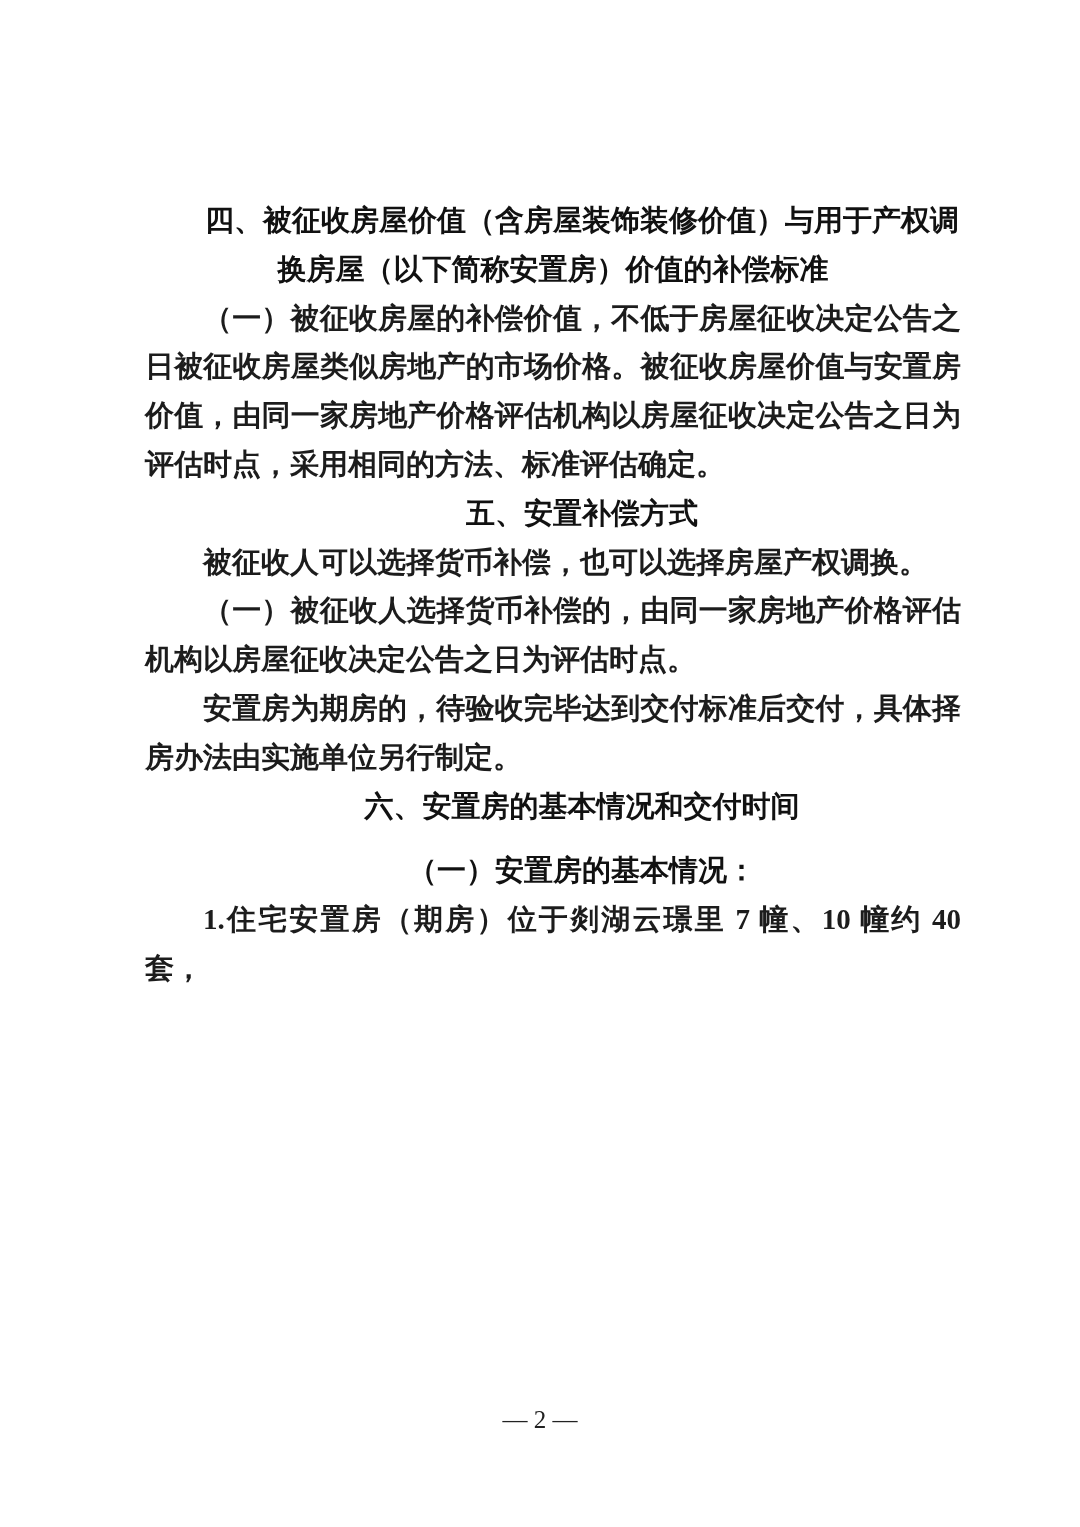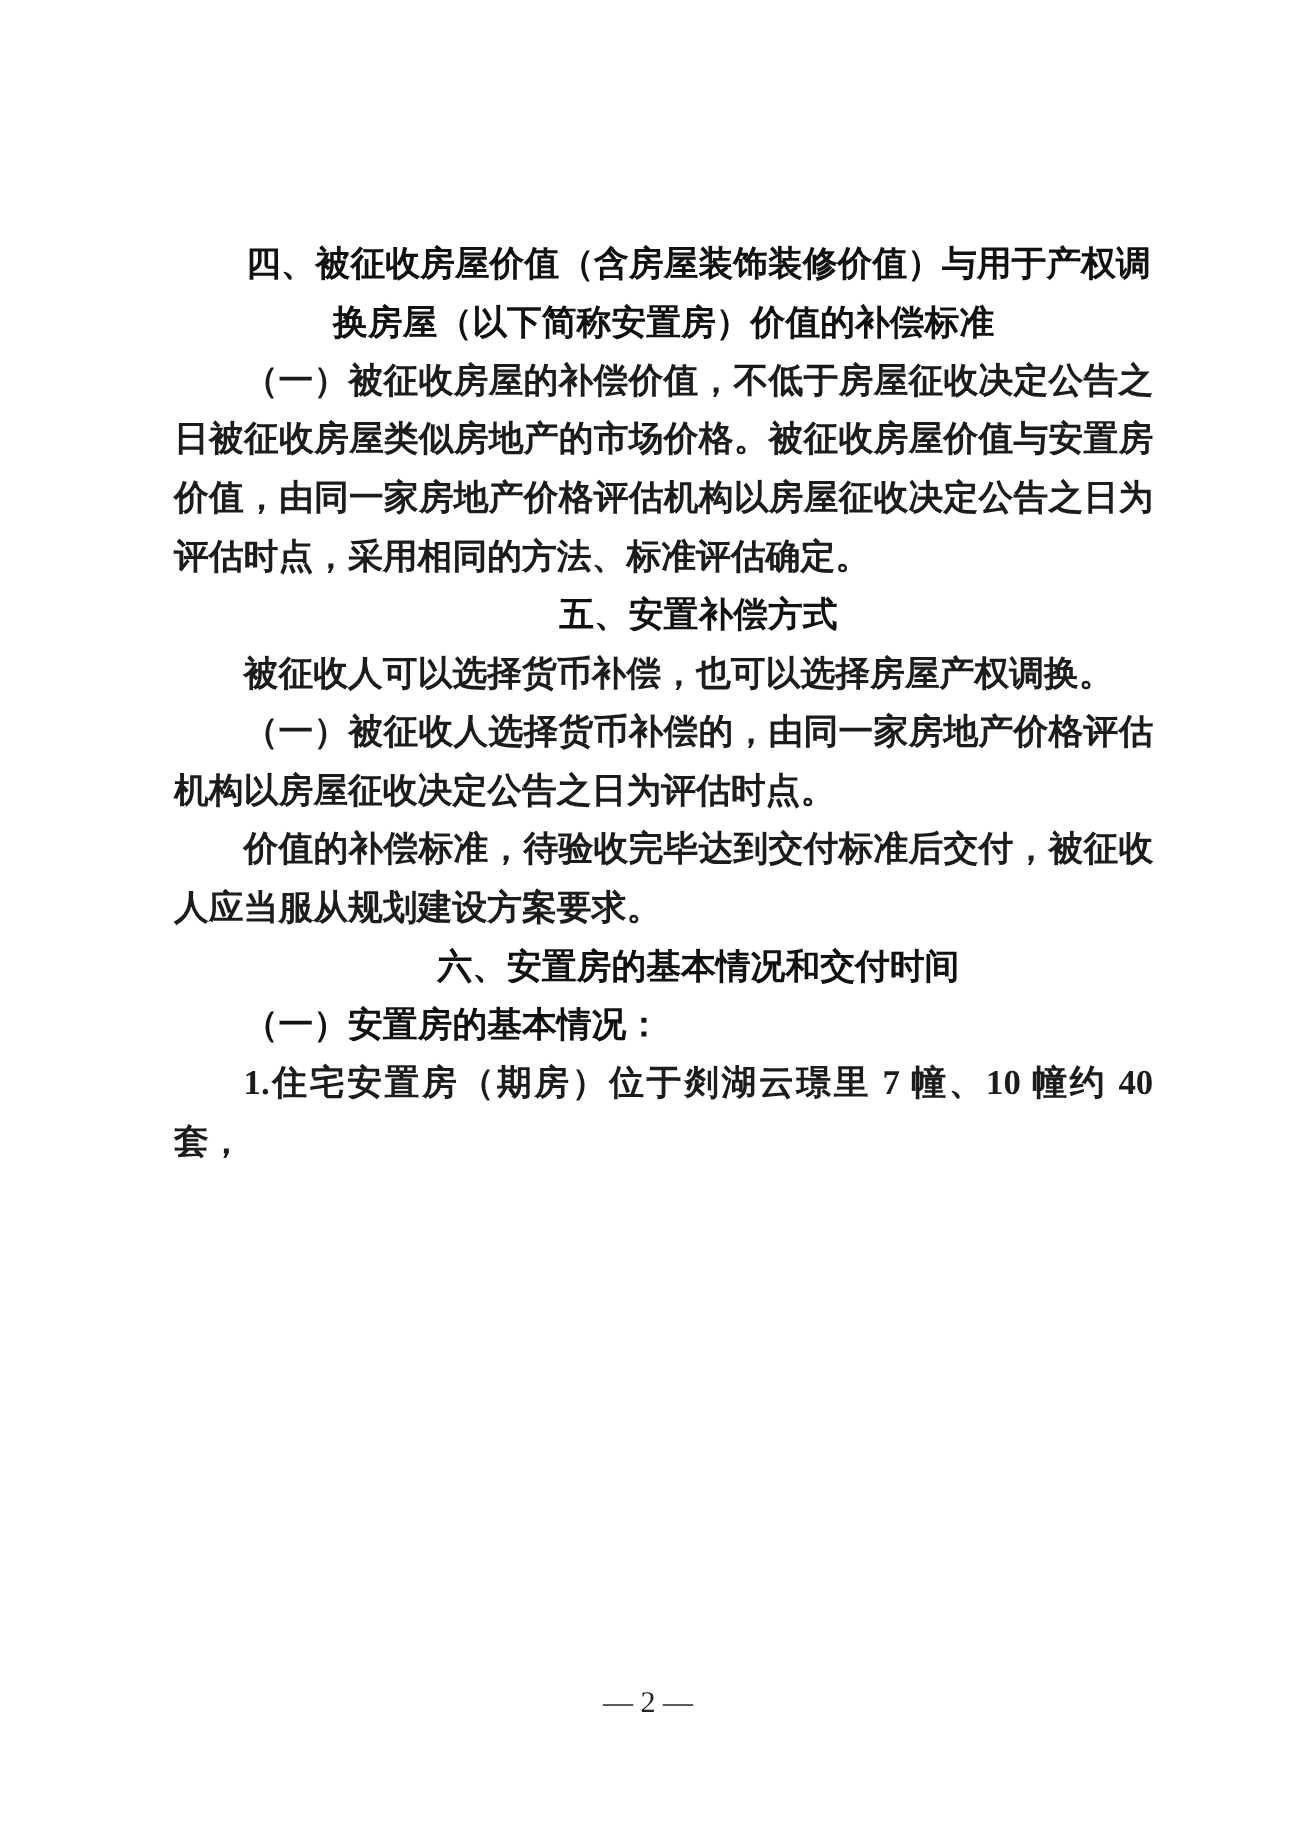--- a/index.html
+++ b/index.html
@@ -35,21 +35,22 @@
   .content p.section-heading {
     font-family: "Liberation Sans", "DejaVu Sans", sans-serif;
     font-weight: bold;
     color: #111111;
     text-align: center;
   }
   .content p.sub-heading {
     font-family: Liberation Sans, sans-serif;
     font-weight: bold;
     color: #111111;
-    text-align: left;
+    text-align: center;
+    margin-top: 16px;
   }
   .footer {
     position: absolute;
     left: 0;
     top: 1405px;
     width: 1080px;
     text-align: center;
     font-size: 25px;
     line-height: 30px;
     color: #222222;
@@ -59,19 +60,19 @@
 </head>
 <body>
 
 <div class="page">
   <div class="content">
       <p class="section-heading">四、被征收房屋价值（含房屋装饰装修价值）与用于产权调换房屋（以下简称安置房）价值的补偿标准</p>
       <p class="body">（一）被征收房屋的补偿价值，不低于房屋征收决定公告之日被征收房屋类似房地产的市场价格。被征收房屋价值与安置房价值，由同一家房地产价格评估机构以房屋征收决定公告之日为评估时点，采用相同的方法、标准评估确定。</p>
       <p class="section-heading">五、安置补偿方式</p>
       <p class="body">被征收人可以选择货币补偿，也可以选择房屋产权调换。</p>
       <p class="body">（一）被征收人选择货币补偿的，由同一家房地产价格评估机构以房屋征收决定公告之日为评估时点。</p>
-      <p class="body">价值的补偿标准，待验收完毕达到交付标准后交付，被征收人应当服从规划建设方案要求。</p>
+      <p class="body">安置房为期房的，待验收完毕达到交付标准后交付，具体择房办法由实施单位另行制定。</p>
       <p class="section-heading">六、安置房的基本情况和交付时间</p>
       <p class="sub-heading">（一）安置房的基本情况：</p>
       <p class="body">1.住宅安置房（期房）位于剡湖云璟里 7 幢、10 幢约 40 套，</p>
     </div>
   <div class="footer">— 2 —</div>
 </div>
 
 </body></html>

